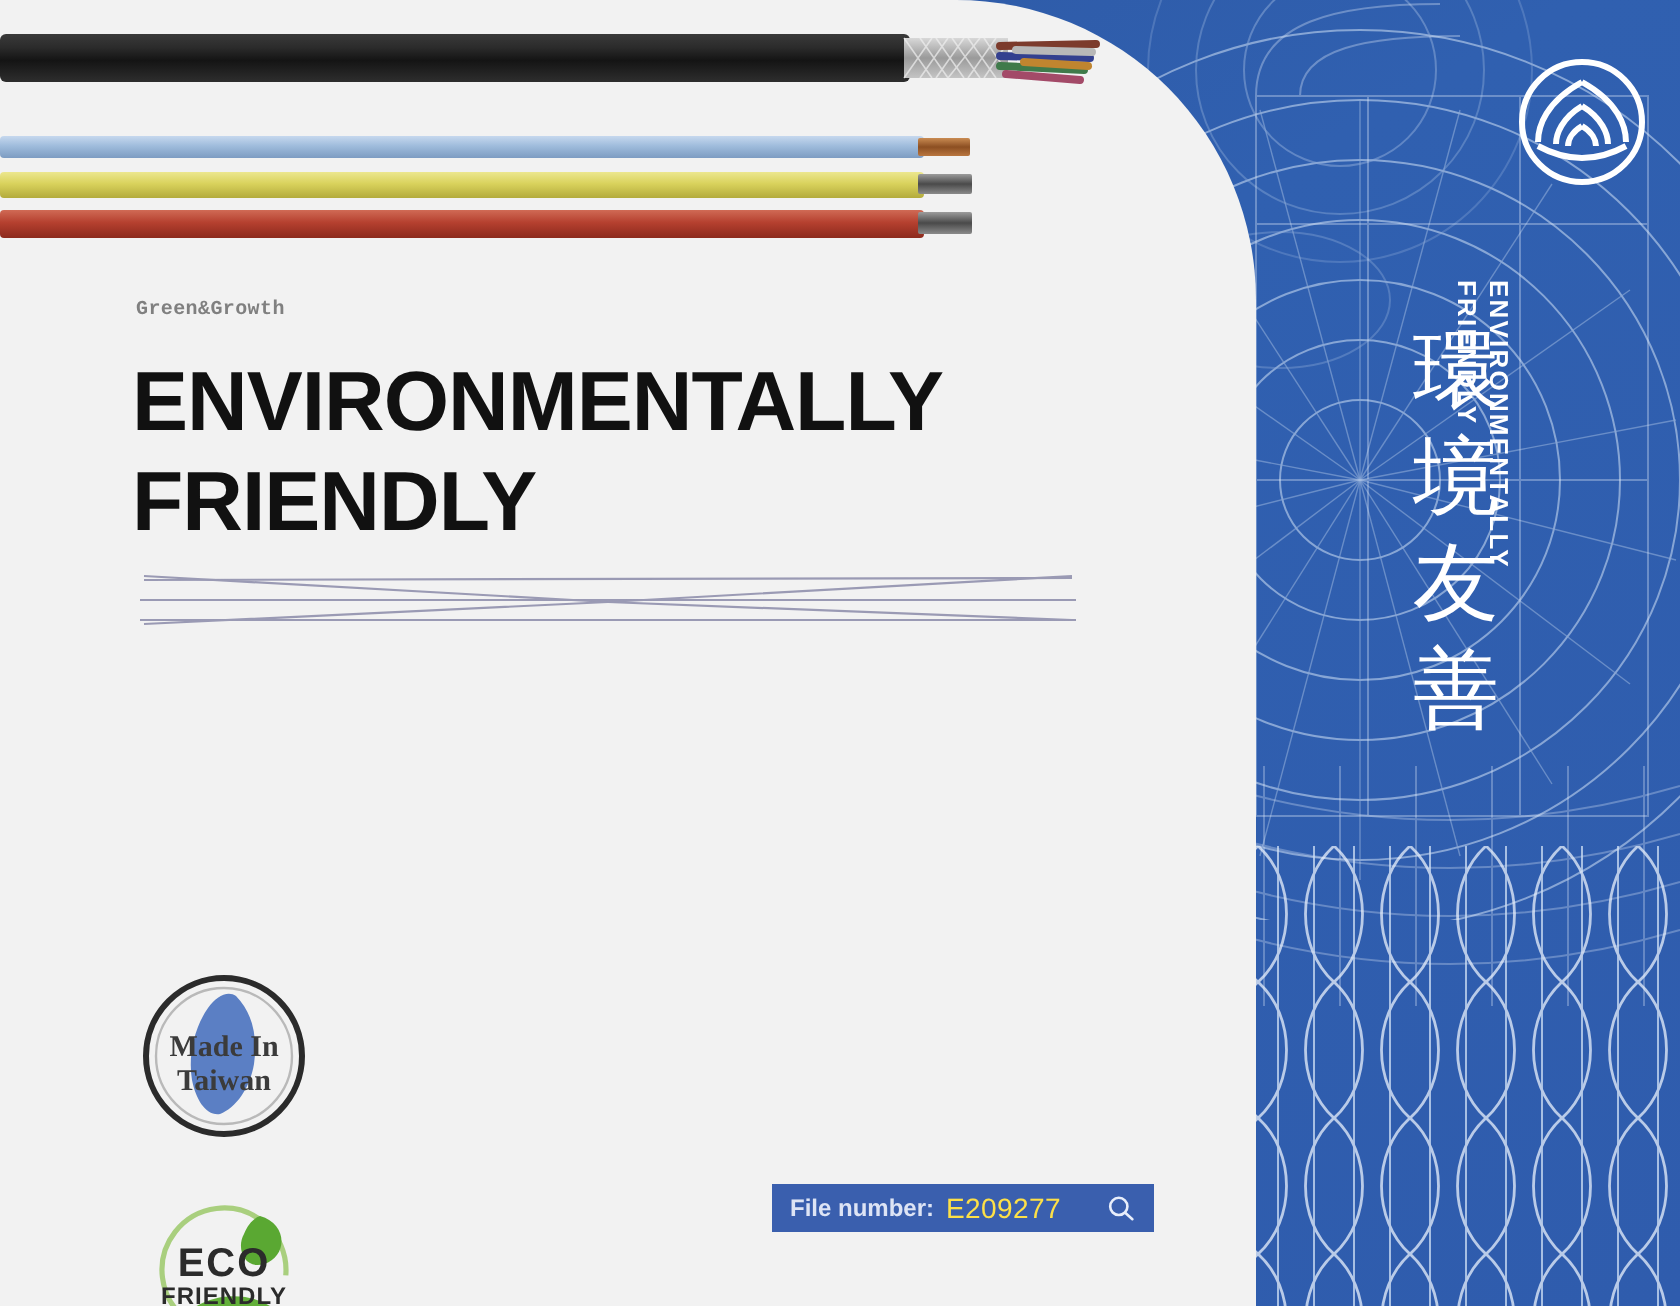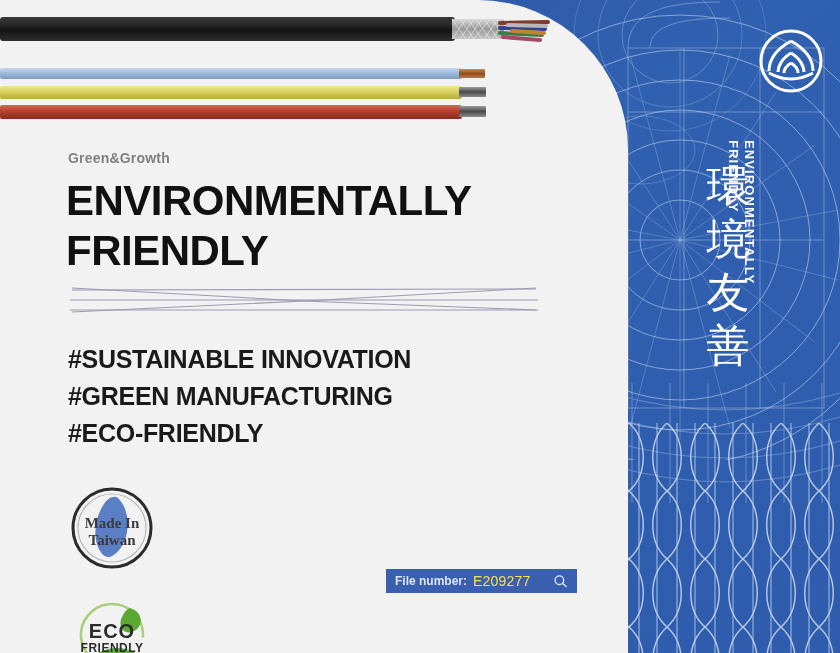--- a/index.html
+++ b/index.html
@@ -44,22 +44,23 @@
     border-top-right-radius:150px;
     overflow:hidden;
   }
 
   
   .cables{position:absolute;left:0;top:0;width:560px;height:135px;}
 
   
   .eyebrow{
     position:absolute;left:68px;top:150px;
-    font-size:14px;font-weight:bold;color:#808080;
+    font-size:10px;font-weight:bold;color:#808080;
     letter-spacing:.2px;
+    font-family:Liberation Mono, monospace;
   }
   .headline{
     position:absolute;left:66px;top:176px;
     font-size:42px;line-height:50px;font-weight:bold;
     color:#111;letter-spacing:-.5px;
     white-space:pre-line;
   }
 
   .divider{
     position:absolute;left:68px;top:276px;
@@ -73,21 +74,21 @@
   }
   .tags div{white-space:nowrap;}
 
   
   .badges{position:absolute;left:66px;top:484px;display:flex;gap:24px;align-items:center;flex-direction:column;}
   .badge-mit{width:92px;height:88px;}
   .badge-eco{width:80px;height:78px;}
 
   
   .filebar{
-    position:absolute;left:386px;top:569px;
+    position:absolute;left:386px;top:592px;
     width:191px;height:24px;
     background:#3a5fae;
     display:flex;align-items:center;
     padding:0 9px;box-sizing:border-box;
     gap:6px;
   }
   .filebar .lbl{color:#dde4f5;font-size:12px;font-weight:bold;}
   .filebar .val{color:#fde047;font-size:14px;font-weight:normal;letter-spacing:.2px;}
   .filebar .mag{margin-left:auto;}
 
@@ -302,25 +303,20 @@
     <svg class="divider" viewBox="0 0 472 42">
       <g fill="none" stroke="#9a9ab4" stroke-width="1.1">
         <line x1="4" y1="14" x2="468" y2="13"></line>
         <line x1="2" y1="24" x2="470" y2="24"></line>
         <line x1="2" y1="34" x2="470" y2="34"></line>
         <path d="M4 12 L236 25 L468 34"></path>
         <path d="M4 36 L236 25 L468 12"></path>
       </g>
     </svg>
 
-    <div class="tags">
-      <div>#SUSTAINABLE INNOVATION</div>
-      <div>#GREEN MANUFACTURING</div>
-      <div>#ECO-FRIENDLY</div>
-    </div>
 
     <div class="badges">
 
       <svg class="badge-mit" viewBox="0 0 92 88">
         <circle cx="46" cy="44" r="39" fill="#f2f2f2" stroke="#2b2b2b" stroke-width="3"></circle>
         <circle cx="46" cy="44" r="34" fill="none" stroke="#b9b9b9" stroke-width="1.2"></circle>
         <path d="M52 14 C60 22 63 34 61 48 C59 60 52 70 44 73 C37 74 32 66 30 56 C28 44 31 30 38 20 C42 14 48 11 52 14 Z" fill="#5b7fc4"></path>
         <text x="46" y="44" text-anchor="middle" font-family="'Liberation Serif',serif" font-size="15" font-weight="bold" fill="#3b3b3b">Made In</text>
         <text x="46" y="61" text-anchor="middle" font-family="'Liberation Serif',serif" font-size="15" font-weight="bold" fill="#3b3b3b">Taiwan</text>
       </svg>

